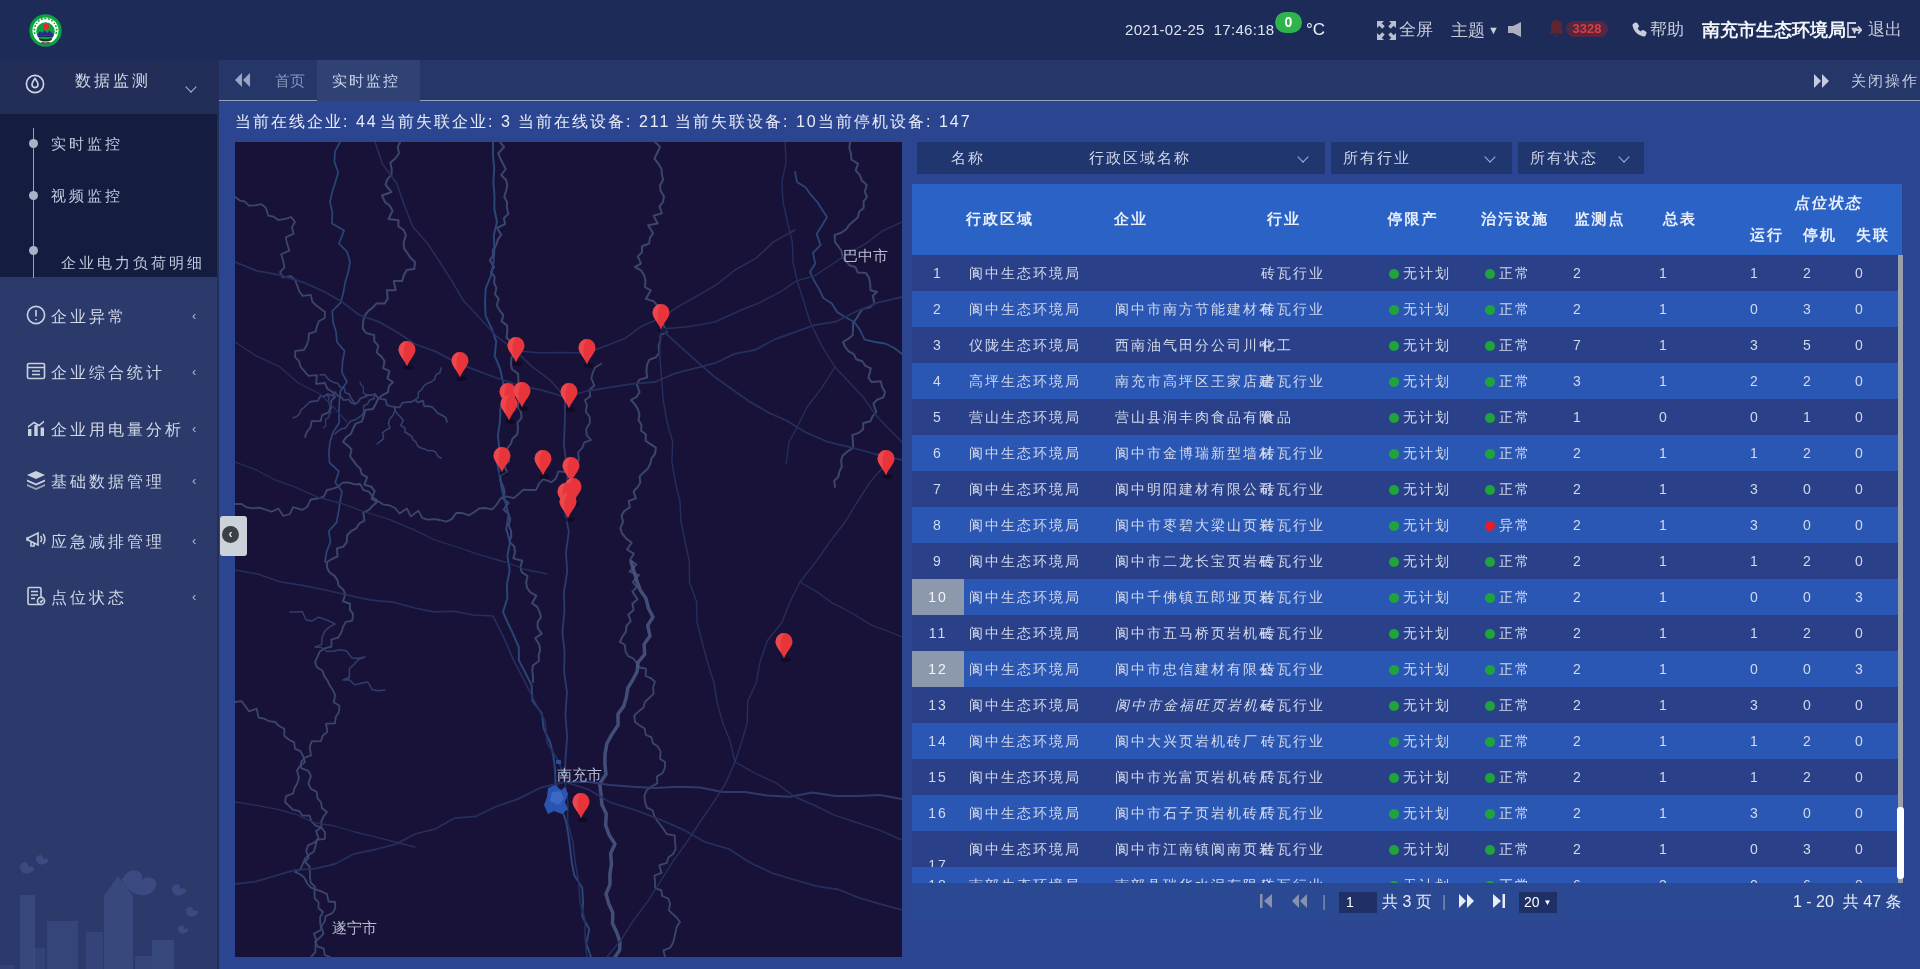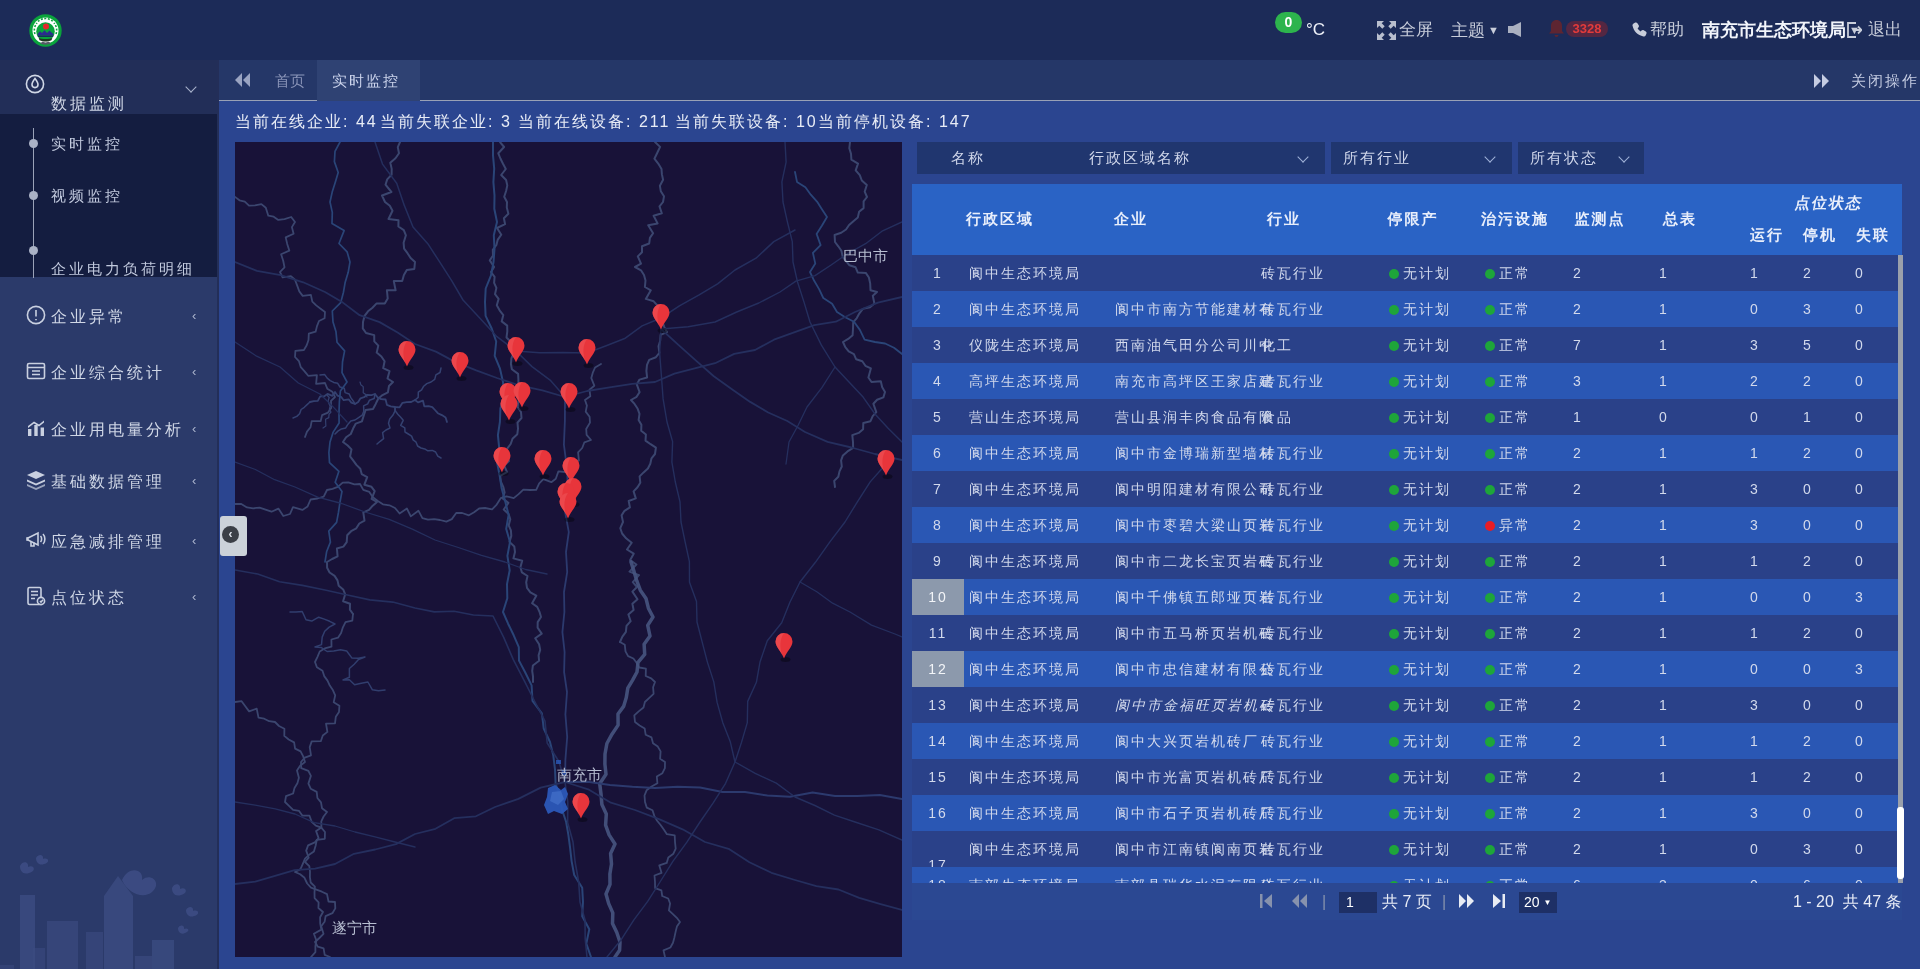--- a/index.html
+++ b/index.html
@@ -50,20 +50,21 @@
       <path d="M27,20 A11 11 0 0 0 25,9" stroke-dasharray="2 1.5"></path>
       <path d="M9,7.5 A11 11 0 0 1 24,7.5" stroke-dasharray="2 1.5"></path>
     </g>
     <circle cx="16.5" cy="17.5" r="9.3" fill="#0aa43c"></circle>
     <circle cx="17" cy="12.5" r="3" fill="#e8262b"></circle>
     <path d="M8.5 20 L11 17.2 L13 19 L15.5 16.2 L18 19 L20.5 16.5 L22.5 18.6 L24.5 20 L24 21.5 L9 21.5 Z" fill="#2b2b8f"></path>
     <path d="M8.3 21.5 H24.7 L24 23 H9 Z" fill="#14305c"></path>
     <path d="M9.5 23.5 C12 25.5 21 25.5 23.5 23.5 L22.5 26.3 C19 28 14 28 10.5 26.3 Z" fill="#1c3a20"></path>
     <path d="M11 29.5 L13.5 27.8 L16.5 28.4 L20 27.7 L22 29.5 C19 31 14 31 11 29.5 Z" fill="#555a66"></path>
   </svg>
+  <div class="htxt" style="left:1125px;font-size:15px;color:#dde2ef;letter-spacing:0.3px;">2021-02-25&nbsp; 17:46:18</div>
   <div class="abs" style="left:1275px;top:12px;width:27px;height:21px;background:#2db44d;border-radius:11px;text-align:center;line-height:21px;color:#fff;font-size:14px;font-weight:bold;">0</div>
   <div class="htxt" style="left:1306px;color:#eef1f8;font-size:17px;">°C</div>
   <svg class="abs" style="left:1377px;top:21px" width="19" height="19" viewBox="0 0 19 19" fill="#b9bfce">
     <path d="M0 0 L7 0 L4.7 2.3 L7.7 5.3 L5.3 7.7 L2.3 4.7 L0 7 Z"></path>
     <path d="M19 0 L12 0 L14.3 2.3 L11.3 5.3 L13.7 7.7 L16.7 4.7 L19 7 Z"></path>
     <path d="M0 19 L7 19 L4.7 16.7 L7.7 13.7 L5.3 11.3 L2.3 14.3 L0 12 Z"></path>
     <path d="M19 19 L12 19 L14.3 16.7 L11.3 13.7 L13.7 11.3 L16.7 14.3 L19 12 Z"></path>
   </svg>
   <div class="htxt" style="left:1399px;">全屏</div>
   <div class="htxt" style="left:1451px;">主题<span style="font-size:11px;vertical-align:2px;">&nbsp;▼</span></div>
@@ -86,29 +87,29 @@
   <div class="htxt" style="left:1868px;">退出</div>
 </div>
 
 <div id="sidebar">
   <div id="m-active"></div>
   <div id="submenu"></div>
   <svg class="abs" style="left:25px;top:14px" width="20" height="20" viewBox="0 0 20 20" fill="none" stroke="#d0d7e6" stroke-width="1.6">
     <circle cx="10" cy="10" r="8.6"></circle>
     <path d="M10 4.5 C12 7.2 13 8.8 13 10.6 a3 3 0 0 1 -6 0 C7 8.8 8 7.2 10 4.5 Z"></path>
   </svg>
-  <div class="mi" style="top:34px;">数据监测</div>
+  <div class="mi" style="top:11px;margin-left:24px;">数据监测</div>
   <div class="cdown" style="left:187px;top:23px;"></div>
   <div style="position:absolute;left:33px;top:68px;width:1px;height:150px;background:#9aa2b8;"></div>
   <div class="abs" style="left:29px;top:79px;width:9px;height:9px;border-radius:50%;background:#aab2c6;"></div>
   <div class="smi" style="top:75px;">实时监控</div>
   <div class="abs" style="left:29px;top:131px;width:9px;height:9px;border-radius:50%;background:#aab2c6;"></div>
   <div class="smi" style="top:127px;">视频监控</div>
   <div class="abs" style="left:29px;top:186px;width:9px;height:9px;border-radius:50%;background:#aab2c6;"></div>
-  <div class="smi" style="top:200px;">企业电力负荷明细</div>
+  <div class="smi" style="top:194px;margin-left:10px;">企业电力负荷明细</div>
 
   <svg class="abs" style="left:26px;top:245px" width="20" height="20" viewBox="0 0 20 20" fill="none" stroke="#c9d0e0" stroke-width="1.6">
     <circle cx="10" cy="10" r="8.6"></circle>
     <path d="M10 5 V11.5 M10 14 V15.2"></path>
   </svg>
   <div class="mi" style="top:247px;">企业异常</div>
   <div class="chev" style="left:192px;top:248px;">‹</div>
 
   <svg class="abs" style="left:26px;top:301px" width="20" height="20" viewBox="0 0 20 20" fill="none" stroke="#c9d0e0" stroke-width="1.6">
     <rect x="1.5" y="2.5" width="17" height="15" rx="1.5"></rect>
@@ -611,21 +612,21 @@
       <svg class="abs" style="left:348px;top:11px" width="12" height="14" viewBox="0 0 12 14" fill="#8792ad">
         <rect x="0" y="0" width="2.5" height="14"></rect>
         <path d="M12 0 L12 14 L4 7 Z"></path>
       </svg>
       <svg class="abs" style="left:380px;top:11px" width="15" height="14" viewBox="0 0 15 14" fill="#8792ad">
         <path d="M7 0 L7 14 L0 7 Z"></path>
         <path d="M15 0 L15 14 L8 7 Z"></path>
       </svg>
       <div class="pgt" style="left:410px;color:#8792ad;">|</div>
       <div class="abs" style="left:427px;top:9px;width:38px;height:21px;background:#1e3066;color:#fff;font-size:14px;line-height:21px;padding-left:7px;">1</div>
-      <div class="pgt" style="left:470px;">共 7 页</div>
+      <div class="pgt" style="left:470px;">共 3 页</div>
       <div class="pgt" style="left:530px;color:#8792ad;">|</div>
       <svg class="abs" style="left:547px;top:11px" width="15" height="14" viewBox="0 0 15 14" fill="#e8ecf4">
         <path d="M0 0 L0 14 L7 7 Z"></path>
         <path d="M8 0 L8 14 L15 7 Z"></path>
       </svg>
       <svg class="abs" style="left:581px;top:11px" width="12" height="14" viewBox="0 0 12 14" fill="#e8ecf4">
         <path d="M0 0 L0 14 L8 7 Z"></path>
         <rect x="9.5" y="0" width="2.5" height="14"></rect>
       </svg>
       <div class="abs" style="left:607px;top:9px;width:38px;height:21px;background:#1e3066;color:#fff;font-size:14px;line-height:21px;padding-left:5px;">20 <span style="font-size:8px;vertical-align:2px;">▼</span></div>

